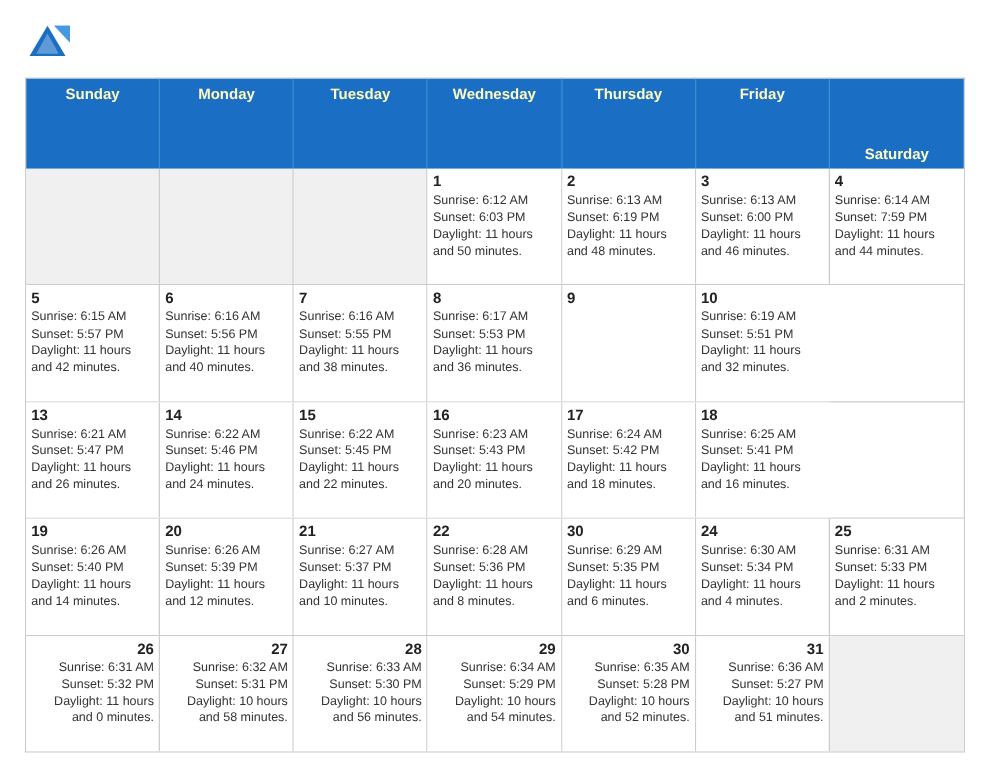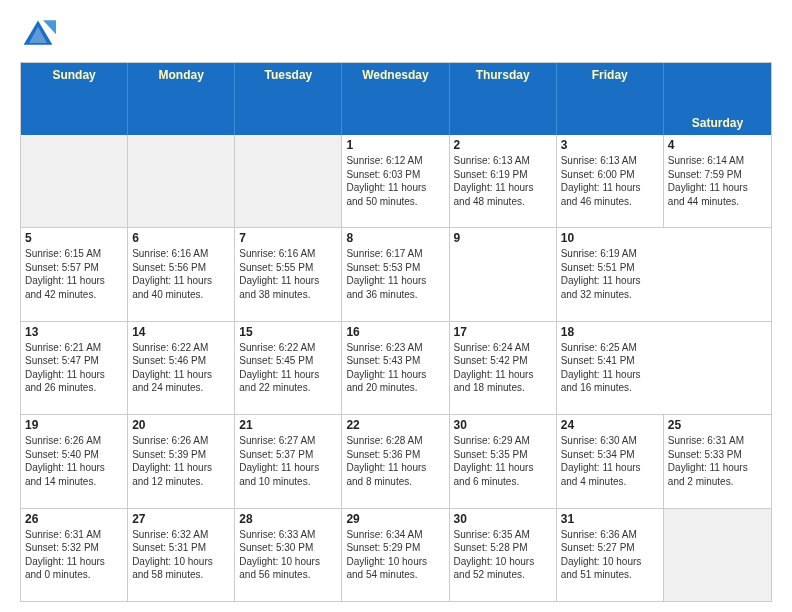--- a/index.html
+++ b/index.html
@@ -76,21 +76,21 @@
       display: flex;
       flex-direction: column;
       flex: 1;
     }
     .cal-row {
       display: grid;
       grid-template-columns: repeat(7, 1fr);
       flex: 1;
       border-bottom: 1px solid #ccc;
     }
-    .cal-row:last-child { border-bottom: none; }
+    .cal-row:last-child { border-bottom: none; text-align: right; }
     .cal-cell {
       border-right: 1px solid #ccc;
       padding: 3px 4px;
       font-size: 9.5px;
       color: #333;
       display: flex;
       flex-direction: column;
       background: #fff;
     }
     .cal-cell:last-child { border-right: none; }

